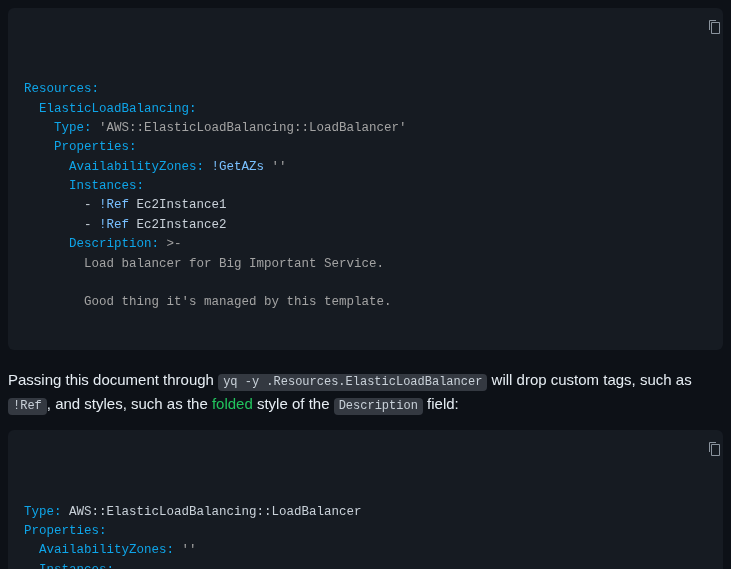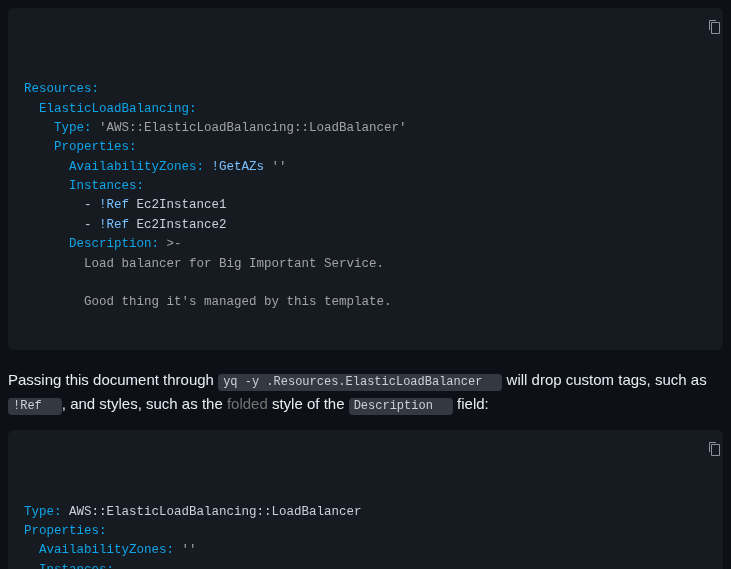--- a/index.html
+++ b/index.html
@@ -44,25 +44,25 @@
   .prose {
     margin: 18px 0 14px 0;
     color: #e6edf3;
     font-size: 15px;
     line-height: 1.6;
   }
   .inline-code {
     background: #343941;
     font-family: ui-monospace, SFMono-Regular, Consolas, "Liberation Mono", Menlo, monospace;
     font-size: 12px;
-    padding: 1px 20px 2px 5px;
+    padding: 1px 5px 2px 5px;
     border-radius: 4px;
     color: #c9d1d9;
   }
-  a.link { color: #737373; text-decoration: none; }
+  a.link { color: #22c55e; text-decoration: none; }
   .tok-key   { color: #0ea5e9; }
   .tok-tag   { color: #79c0ff; text-align: right; }
   .tok-str   { color: #a3a3a3; }
   .tok-plain { color: #c9d1d9; }
 </style>
 </head>
 <body>
 
 <div class="code-block">
   <button class="copy-btn" aria-label="Copy">

